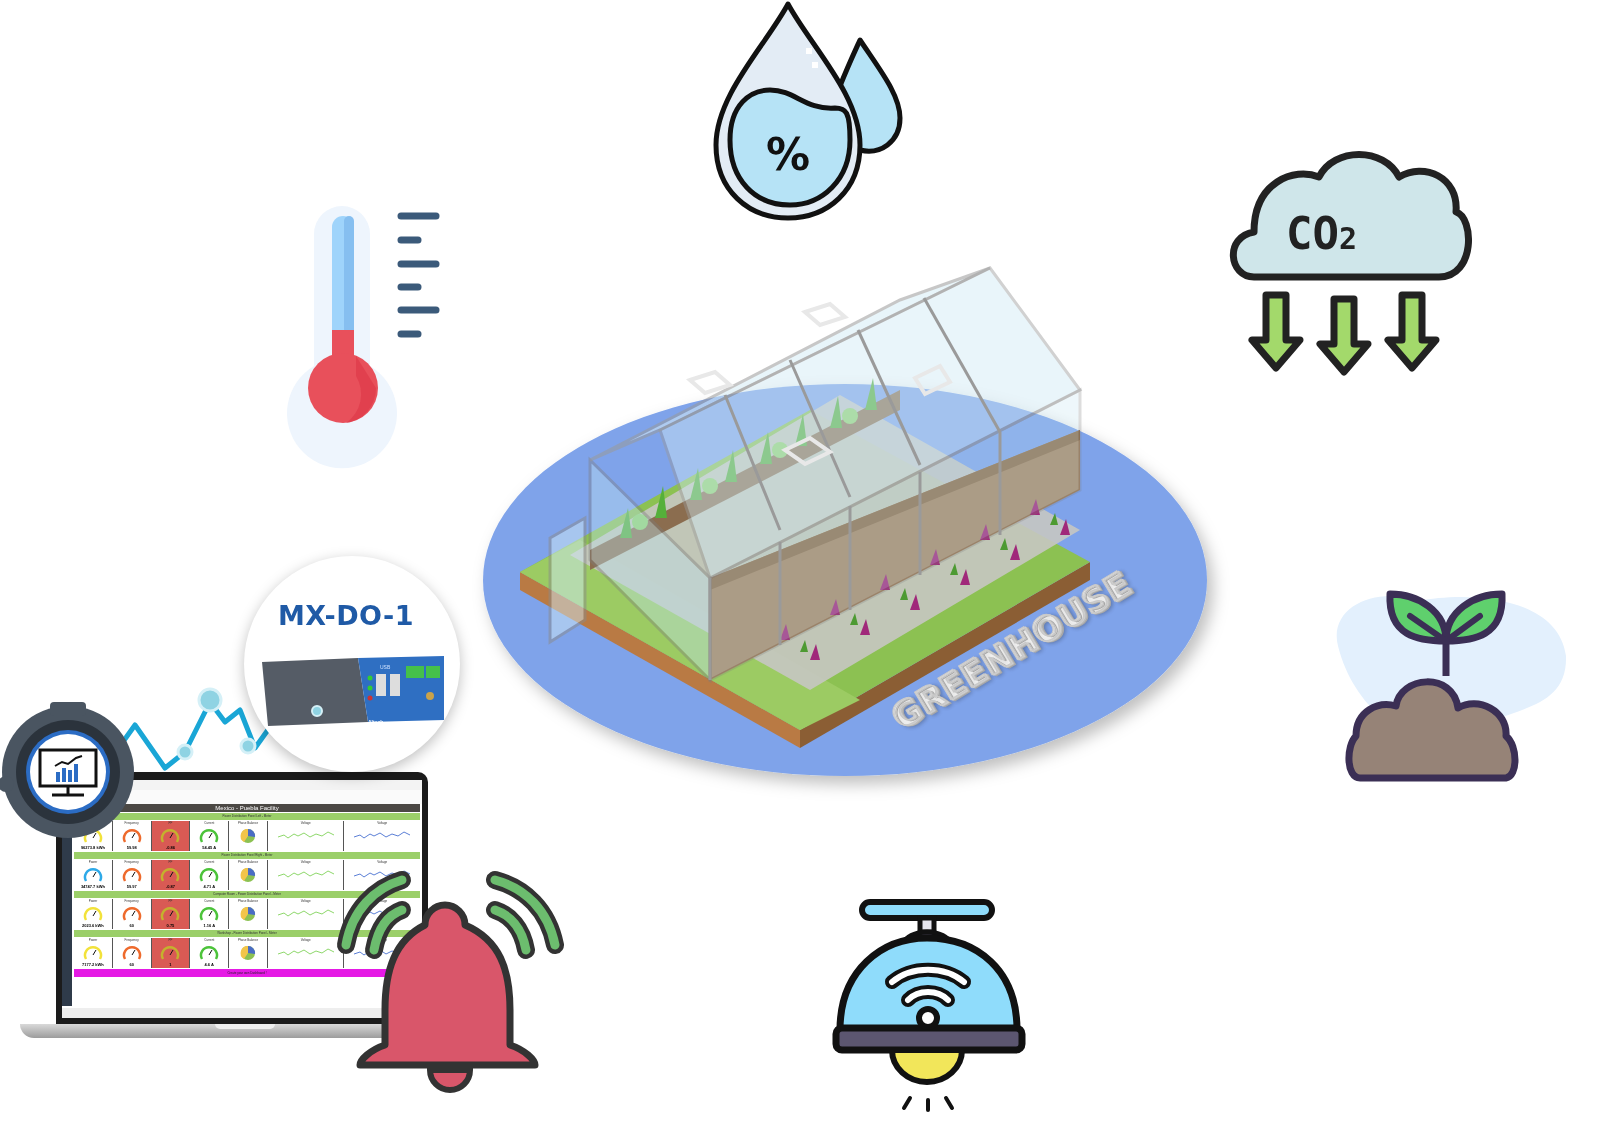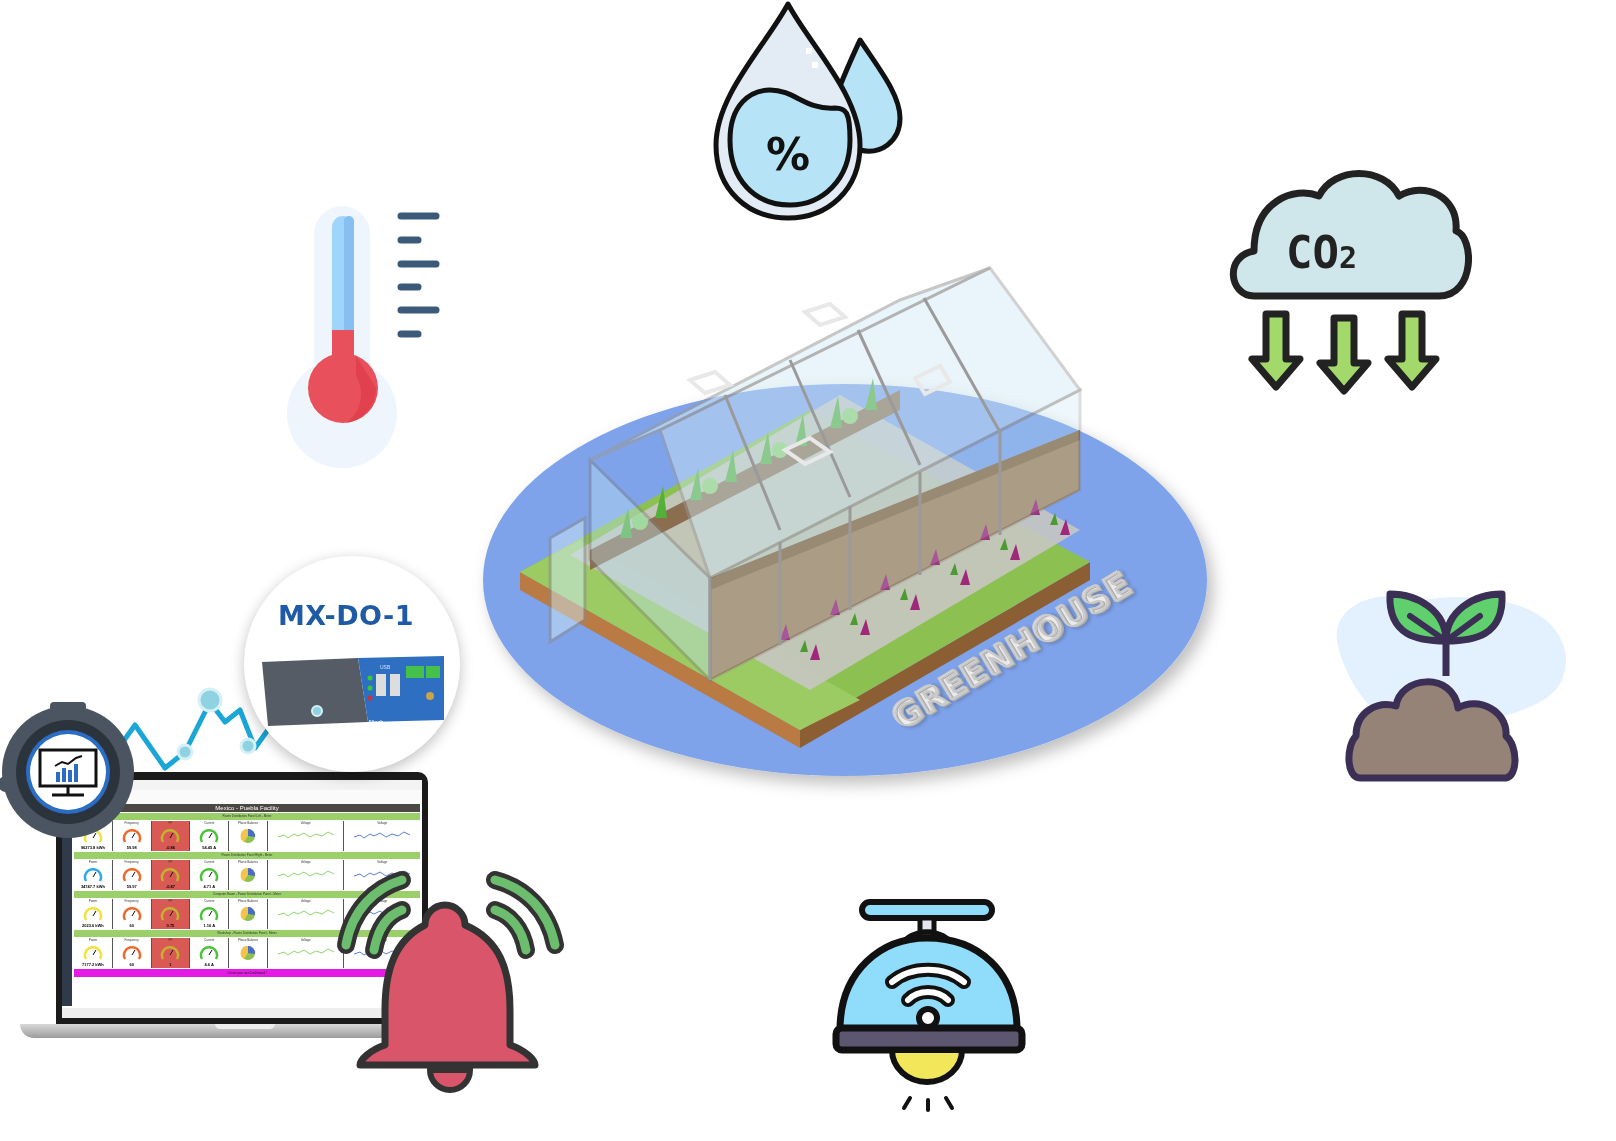--- a/index.html
+++ b/index.html
@@ -145,21 +145,21 @@
       <line x1="115" y1="20" x2="150" y2="20"></line>
         <line x1="115" y1="44" x2="132" y2="44"></line>
       <line x1="115" y1="68" x2="150" y2="68"></line>
         <line x1="115" y1="91" x2="132" y2="91"></line>
       <line x1="115" y1="114" x2="150" y2="114"></line>
         <line x1="115" y1="138" x2="132" y2="138"></line>
     </g>
   </svg>
 </div>
 
-<div class="abs" style="left:1224px;top:156px;width:250px;height:240px;">
+<div class="abs" style="left:1224px;top:137px;width:250px;height:240px;">
   <svg width="250" height="240" viewBox="0 0 250 240">
     <path d="M30 140 C5 140 0 100 30 95 C30 45 70 30 95 40 C110 10 160 10 175 40 C200 25 235 40 232 75 C250 80 252 140 215 140 Z" fill="#cfe6ea" stroke="#222" stroke-width="7" stroke-linejoin="round"></path>
     <text x="62" y="112" font-family="DejaVu Sans Mono, monospace" font-weight="bold" font-size="44" fill="#222"><tspan>CO</tspan><tspan font-size="30">2</tspan></text>
     <g fill="#a3d96b" stroke="#222" stroke-width="7" stroke-linejoin="round">
       <path d="M42 158 h20 v45 h14 l-24 28 l-24 -28 h14z"></path>
       <path d="M110 162 h20 v45 h14 l-24 28 l-24 -28 h14z"></path>
       <path d="M178 158 h20 v45 h14 l-24 28 l-24 -28 h14z"></path>
     </g>
   </svg>
 </div>

